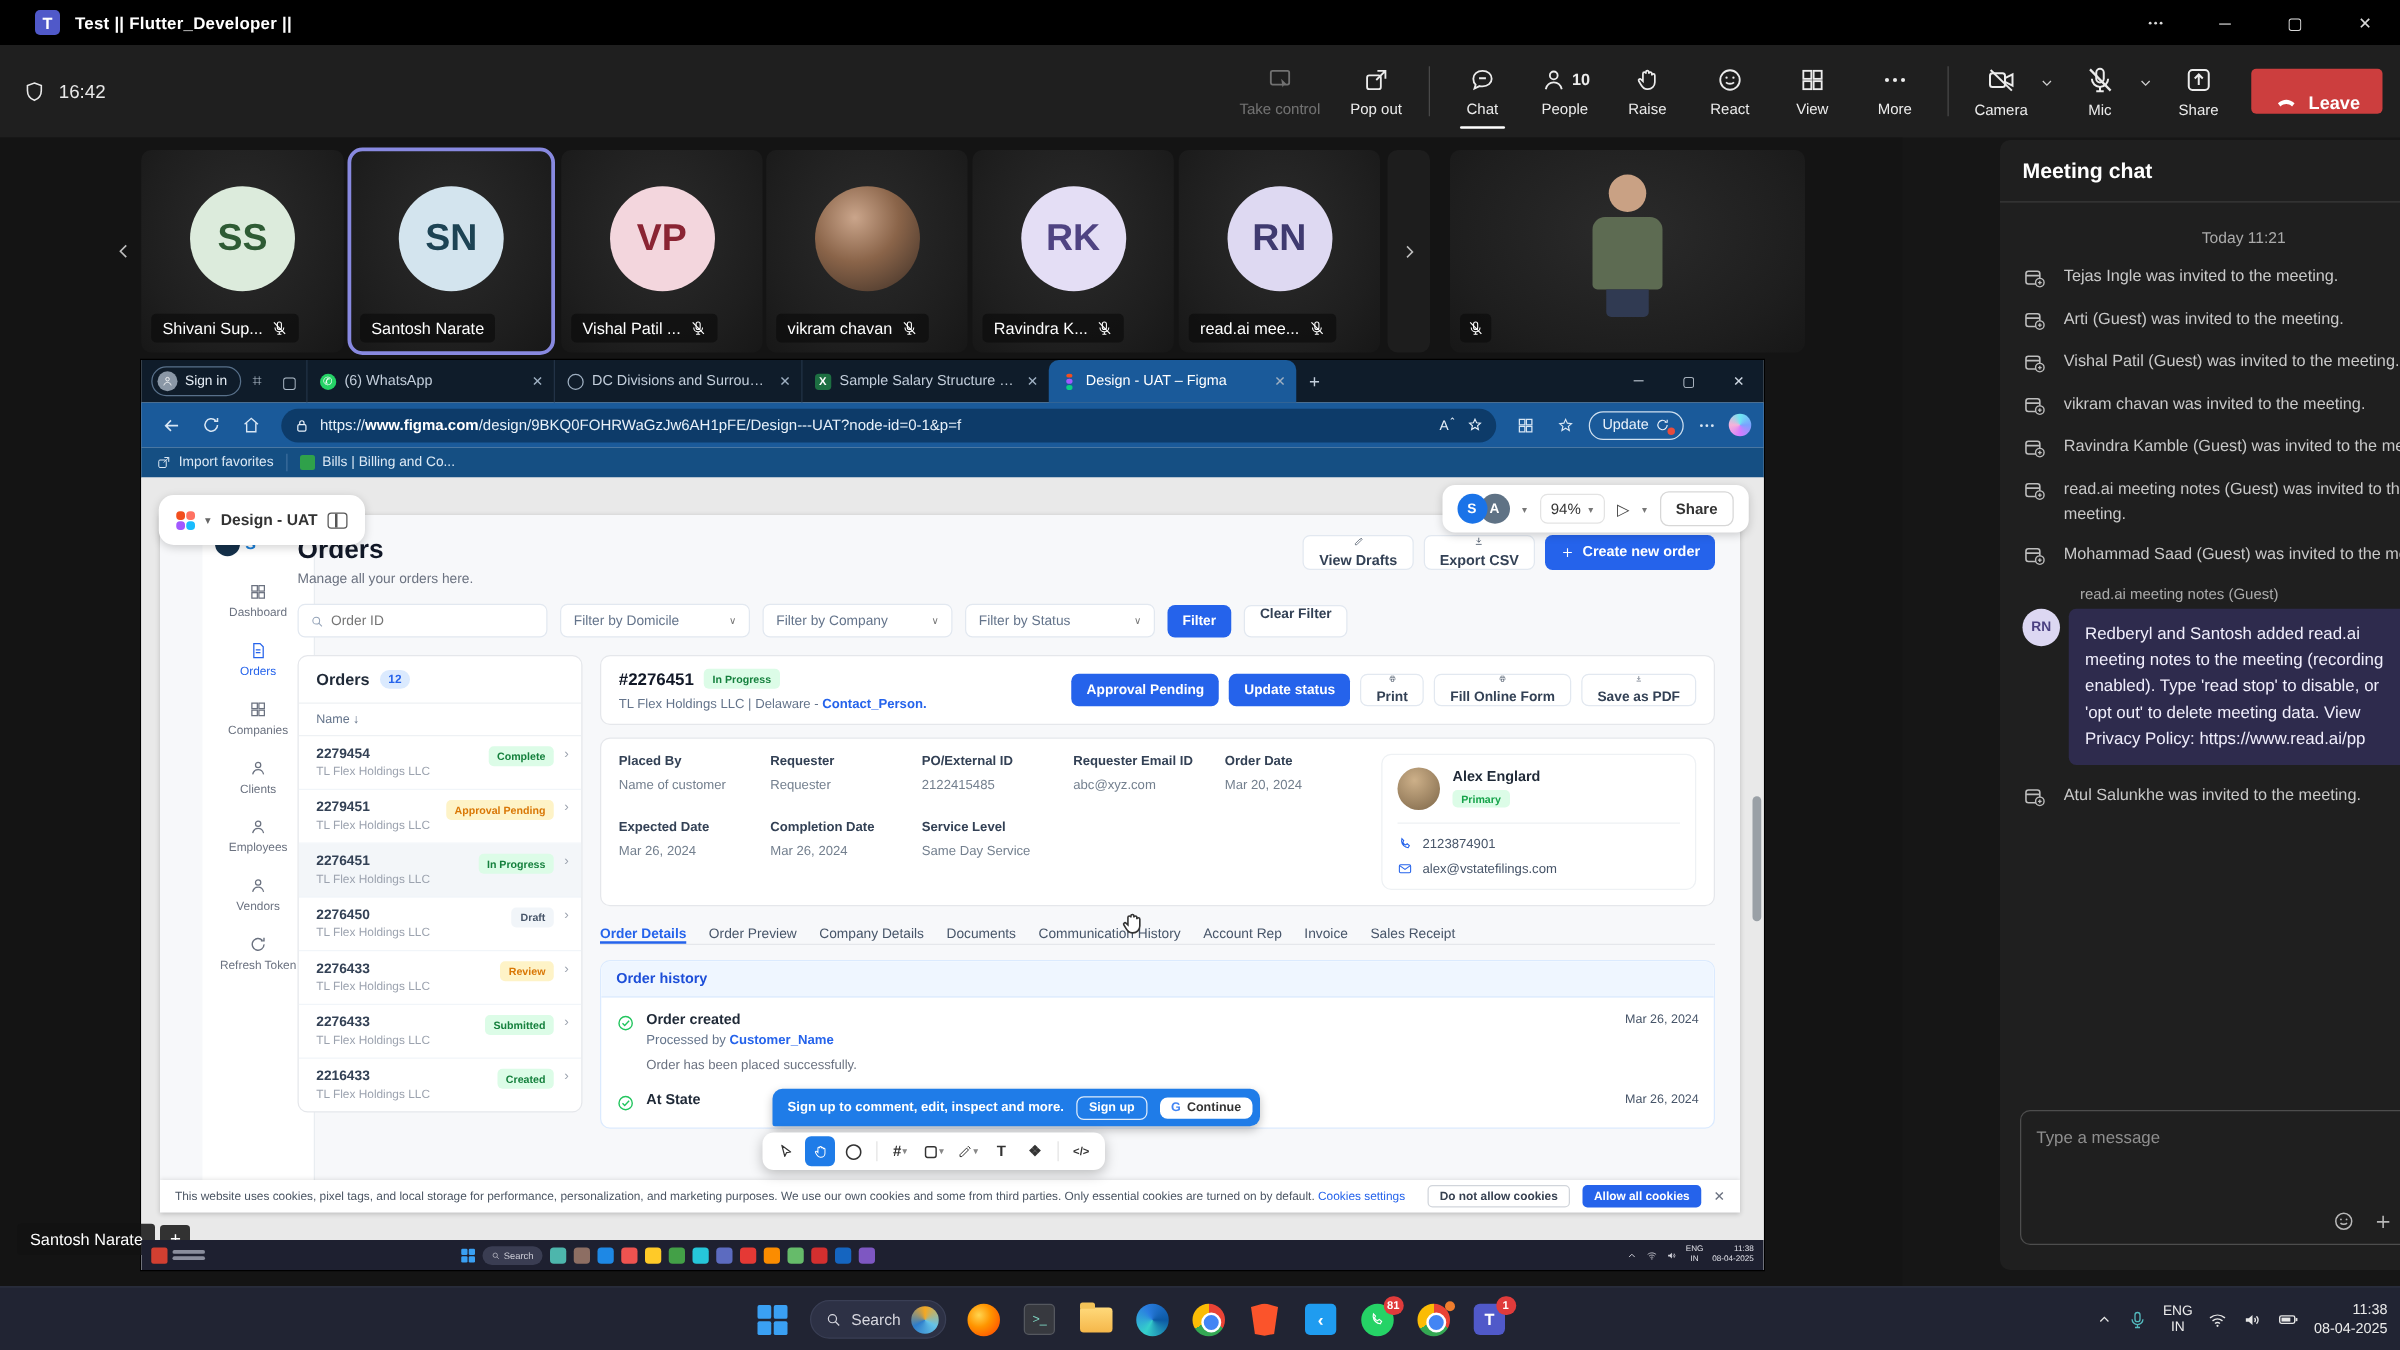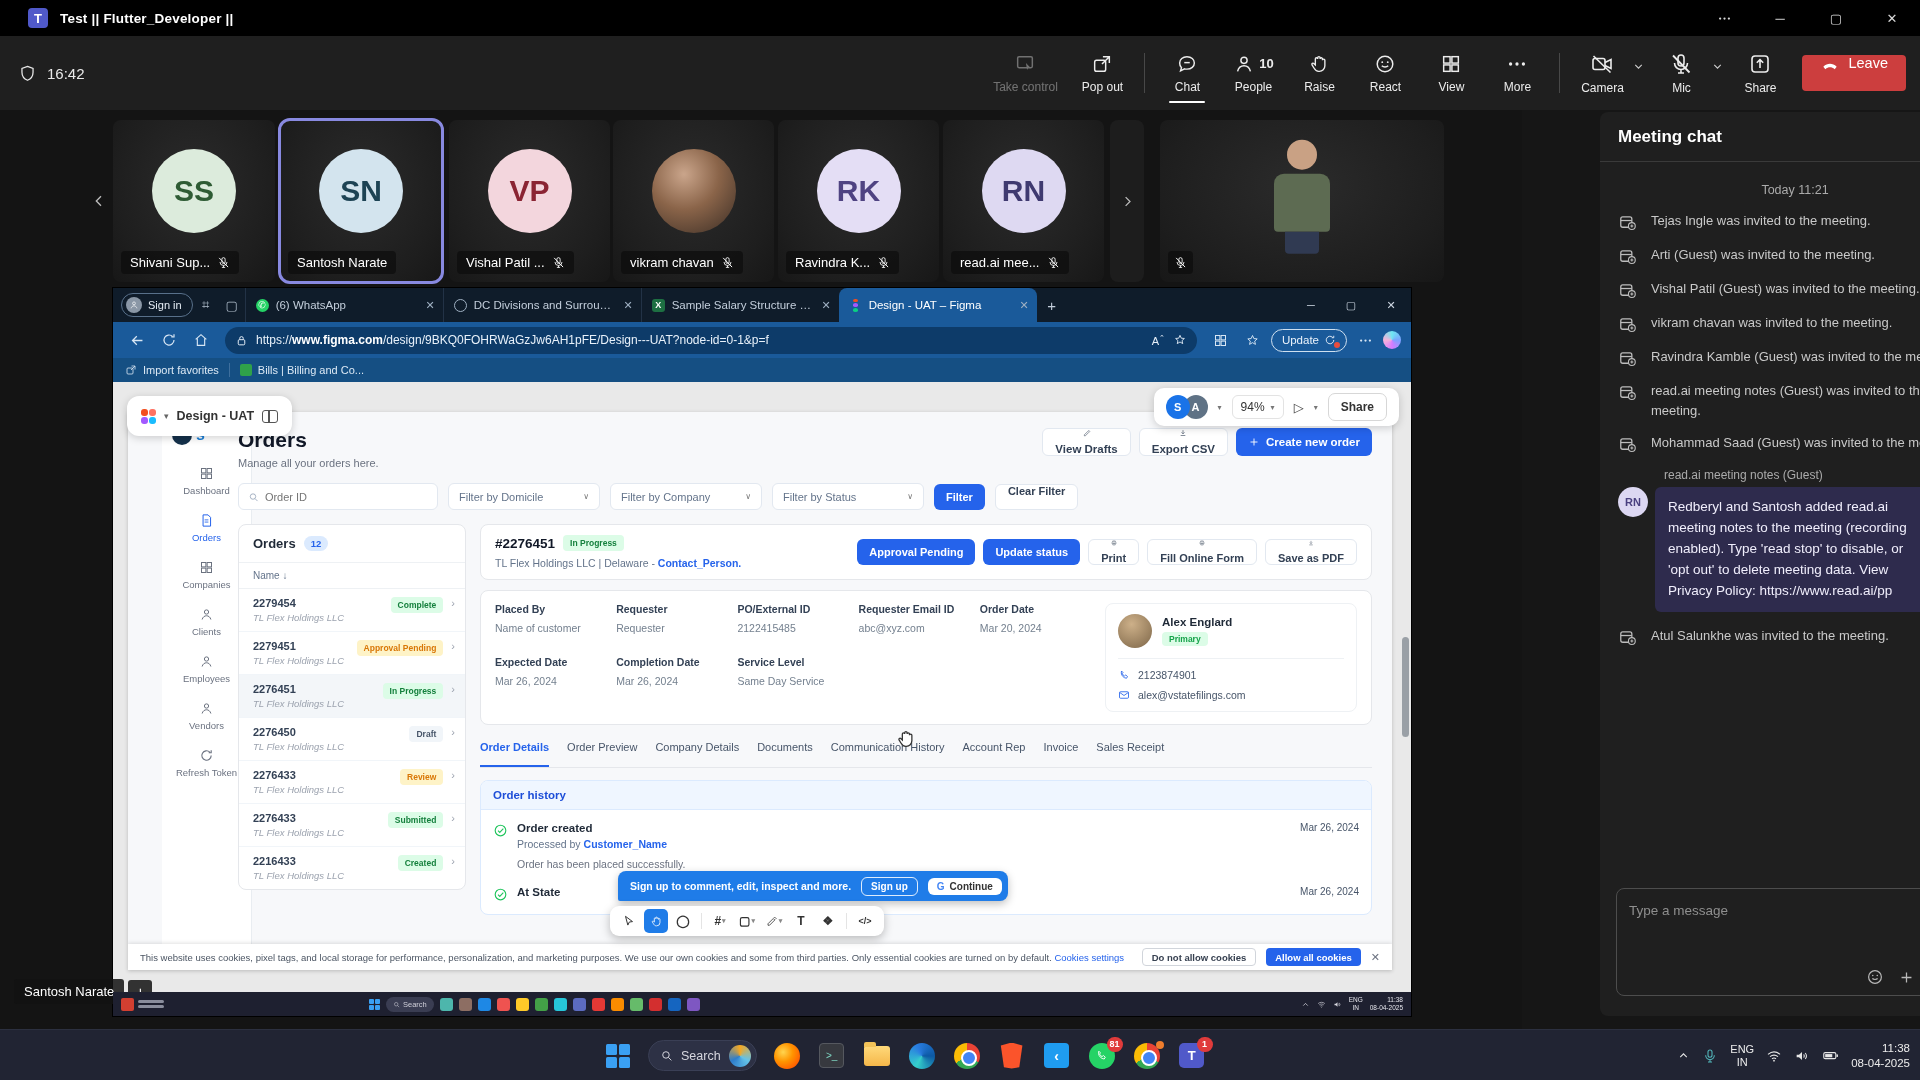--- a/index.html
+++ b/index.html
@@ -28,22 +28,22 @@
   .mb-right { position:absolute; right:14px; top:0; height:74px; display:flex; align-items:center; gap:2px; }
   .mb-item { width:64px; height:64px; display:flex; flex-direction:column; align-items:center;
     justify-content:center; gap:5px; color:#ececec; font-size:12px; border-radius:6px; position:relative; }
   .mb-item.dim { opacity:.4; }
   .mb-item .lbl { white-space:nowrap; }
   .mb-item.wide { width:86px; }
   .mb-underline { position:absolute; bottom:2px; left:14px; right:14px; height:2px; background:#fff; border-radius:2px; }
   .mb-div { width:1px; height:40px; background:#484848; margin:0 8px; }
   .mb-badge { font-size:13px; font-weight:700; margin-left:4px; }
   .mb-chev { color:#cfcfcf; margin:0 4px 14px -2px; }
-  .leave-btn { height:36px; background:#cc3e3e; border-radius:4px; display:flex; align-items:flex-start;
-    gap:8px; padding:0 18px; font-size:14.5px; font-weight:400; color:#fff; margin-left:10px; }
+  .leave-btn { height:36px; background:#cc3e3e; border-radius:4px; display:flex; align-items:flex-end;
+    gap:8px; padding:0 18px; font-size:14.5px; font-weight:700; color:#fff; margin-left:10px; }
 
   
   .stage { position:absolute; left:0; top:110px; width:1522px; height:919px; background:#141414; }
   .tile { position:absolute; top:10px; height:162px; border-radius:8px;
     background:radial-gradient(ellipse at 50% 40%, #2b2b2b 0%, #1e1e1e 70%, #171717 100%);
     overflow:hidden; }
   .tile.speaking { outline:3px solid #8889e0; outline-offset:-1px; border-radius:10px; }
   .avatar { position:absolute; left:50%; top:44%; transform:translate(-50%,-50%);
     width:84px; height:84px; border-radius:50%; display:flex; align-items:center; justify-content:center;
     font-size:30px; font-weight:700; }
@@ -148,21 +148,21 @@
   .main-row { display:flex; gap:14px; margin-top:14px; align-items:flex-start; }
 
   .listpanel { width:228px; background:#fff; border:1px solid #e5e7eb; border-radius:8px; overflow:hidden; flex:0 0 auto; }
   .lp-hd { display:flex; align-items:center; gap:8px; padding:11px 14px; border-bottom:1px solid #eef1f4; }
   .lp-hd .t { font-size:13px; font-weight:700; color:#1f2937; }
   .lp-count { background:#dbeafe; color:#2563eb; font-size:9.5px; font-weight:700; border-radius:9px; padding:2px 7px; }
   .lp-col { padding:7px 14px; font-size:10px; color:#64748b; border-bottom:1px solid #eef1f4; }
   .lp-row { display:flex; align-items:flex-start; padding:8px 10px 8px 14px; border-bottom:1px solid #f1f5f9; gap:4px; }
   .lp-row.sel { background:#f3f6f9; }
   .lp-id { font-size:11px; font-weight:700; color:#334155; }
-  .lp-co { font-size:9.5px; color:#9ca3af; margin-top:3px; white-space:nowrap;font-style:italic; }
+  .lp-co { font-size:9.5px; color:#9ca3af; margin-top:3px; white-space:nowrap; }
   .lp-main { flex:1; min-width:0; }
   .pill { font-size:8.5px; font-weight:700; padding:3px 7px; border-radius:4px; white-space:nowrap; }
   .st-green { color:#15803d; background:#dcfce7; }
   .st-orange { color:#d97706; background:#fef3c7; }
   .st-gray { color:#475569; background:#f1f5f9; }
   .lp-chev { color:#9ca3af; font-size:11px; margin-left:4px; }
 
   .detail { flex:1; min-width:0; }
   .card { background:#fff; border:1px solid #e5e7eb; border-radius:8px; }
   .dt-hd { padding:10px 14px; display:flex; align-items:center; }
@@ -176,21 +176,21 @@
   .fld .v { font-size:10.5px; color:#74808f; margin-top:7px; }
   .contact { width:252px; border:1px solid #eef1f4; border-radius:8px; padding:10px 12px; flex:0 0 auto; }
   .ct-top { display:flex; gap:10px; align-items:center; }
   .ct-av { width:34px; height:34px; border-radius:50%; background:radial-gradient(circle at 40% 30%, #cdb089, #7d6648); }
   .ct-nm { font-size:11.5px; font-weight:700; color:#1f2937; }
   .ct-badge { display:inline-block; margin-top:4px; font-size:8.5px; font-weight:700; color:#16a34a; background:#dcfce7; padding:2px 7px; border-radius:4px; }
   .ct-div { height:1px; background:#eef1f4; margin:10px 0; }
   .ct-row { display:flex; gap:8px; align-items:center; font-size:10.5px; color:#475569; margin-top:8px; }
   .ct-row .ic { color:#2563eb; }
   .tabsrow { display:flex; gap:18px; border-bottom:1px solid #e5e7eb; margin-top:16px; }
-  .tabi { font-size:11px; color:#475569; padding-bottom:12px; white-space:nowrap; }
+  .tabi { font-size:11px; color:#475569; padding-bottom:0; white-space:nowrap; }
   .tabi.active { color:#2563eb; font-weight:700; border-bottom:2px solid #2563eb; }
   .cards-row { display:flex; gap:12px; margin-top:12px; align-items:stretch; }
   .bluecard { flex:1; border:1px solid #dbeafe; border-radius:8px; overflow:hidden; background:#fff; min-width:0; }
   .bc-hd { background:#eff6ff; color:#1d4ed8; font-size:11.5px; font-weight:700; padding:8px 12px; border-bottom:1px solid #dbeafe; }
   .bc-bd { padding:12px; }
   .oi-row { display:flex; align-items:center; gap:8px; }
   .oi-name { font-size:12px; font-weight:700; color:#1f2937; }
   .oi-bullet { font-size:10px; color:#6b7280; margin-top:8px; }
   .oh-ev { display:flex; gap:9px; margin-bottom:16px; }
   .oh-ic { color:#22c55e; flex:0 0 auto; margin-top:1px; }

